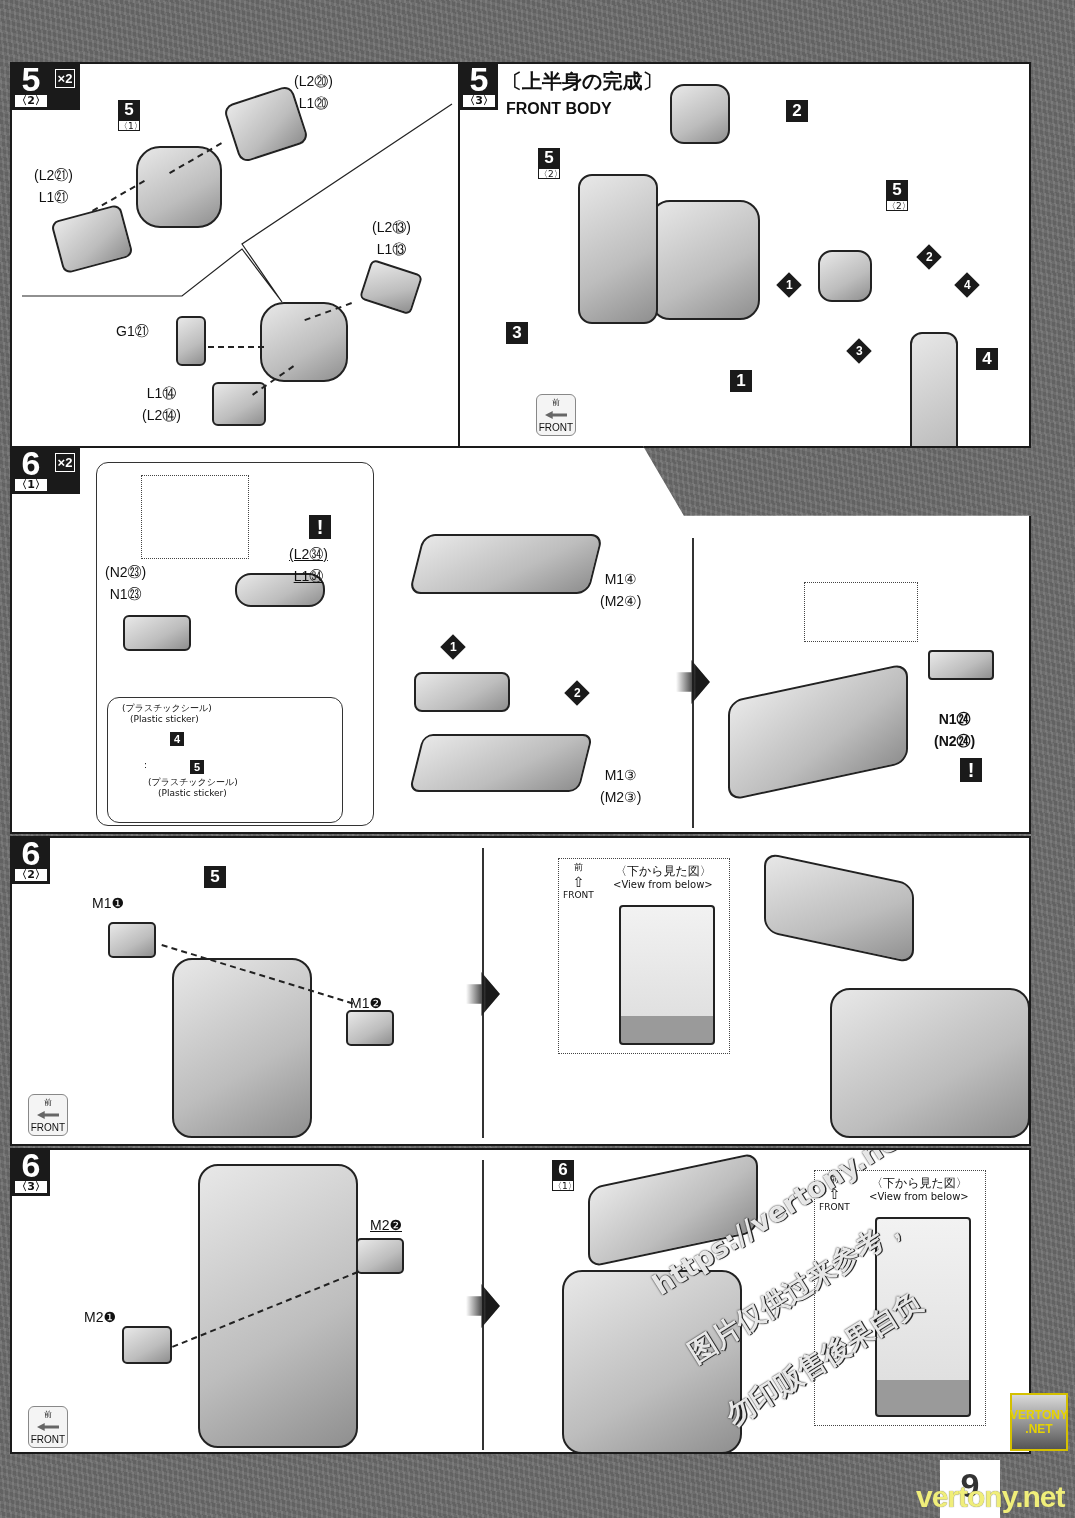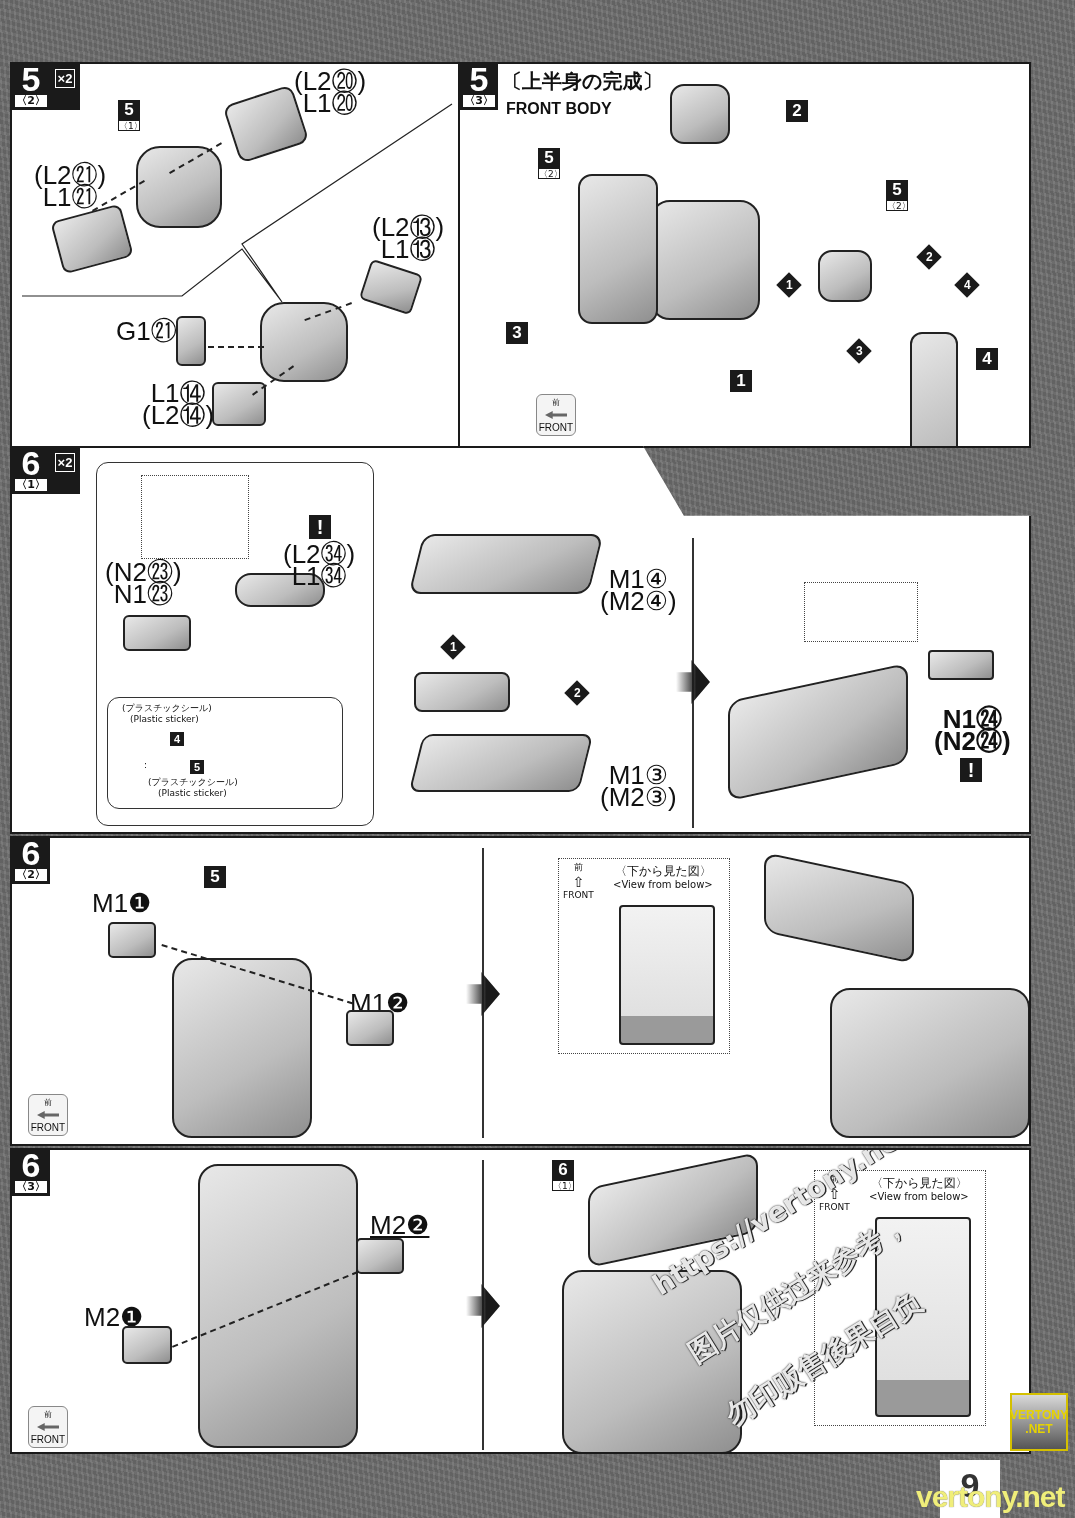--- a/index.html
+++ b/index.html
@@ -38,21 +38,21 @@
     font-weight: bold;
   }
   .x2 {
     width: 30px; display: flex; align-items: flex-start; justify-content: center; padding-top: 5px;
   }
   .x2 span {
     border: 1.5px solid #fff; color: #fff; font-weight: bold; font-size: 13px; padding: 0 2px; line-height: 17px;
     font-family: "Liberation Sans", sans-serif;
   }
   .label {
-    position: absolute; font-family: "Liberation Sans", sans-serif; font-size: 26px;
+    position: absolute; font-family: "Liberation Sans", sans-serif; font-size: 14px;
     line-height: 22px; color: #111; white-space: nowrap; text-align: center;
   }
   .badge {
     position: absolute; background: #1a1a1a; color: #fff; font-weight: bold;
     font-family: "Liberation Sans", sans-serif; font-size: 17px; width: 22px; height: 22px;
     text-align: center; line-height: 22px;
   }
   .mini-ref {
     position: absolute; display: flex; flex-direction: column; align-items: center;
     width: 22px;
@@ -225,31 +225,31 @@
     </div>
     <div class="x2">
         <span>×2</span>
       </div>
   </div>
 
   <div class="bubble" style="left:84px;top:14px;width:278px;height:364px;">
     <div class="dotbox" style="left:44px;top:12px;width:108px;height:84px;"></div>
     <div class="part" style="left:138px;top:110px;width:90px;height:34px;border-radius:16px;"></div>
     <div class="alert" style="left:212px;top:52px;">!</div>
-    <div class="label" style="left:186px;top:80px;">
+    <div class="label" style="left:192px;top:80px;text-decoration:underline;">
       <div>(L2㉞)</div>
         <div>L1㉞</div>
     </div>
     <div class="label" style="left:8px;top:98px;">
       <div>(N2㉓)</div>
         <div>N1㉓</div>
     </div>
     <div class="part" style="left:26px;top:152px;width:68px;height:36px;border-radius:6px;"></div>
 
-    <div class="bubble" style="left:10px;top:234px;width:236px;height:112px;">
+    <div class="bubble" style="left:10px;top:234px;width:236px;height:126px;">
       <div class="small" style="position:absolute;left:14px;top:4px;">(プラスチックシール)</div>
       <div class="small" style="position:absolute;left:22px;top:16px;">(Plastic sticker)</div>
       <div class="badge" style="left:62px;top:34px;width:14px;height:14px;font-size:11px;line-height:14px;">4</div>
       <div class="small" style="position:absolute;left:36px;top:62px;">:</div>
       <div class="badge" style="left:82px;top:62px;width:14px;height:14px;font-size:11px;line-height:14px;">5</div>
       <div class="small" style="position:absolute;left:40px;top:78px;">(プラスチックシール)</div>
       <div class="small" style="position:absolute;left:50px;top:90px;">(Plastic sticker)</div>
     </div>
   </div>
 

